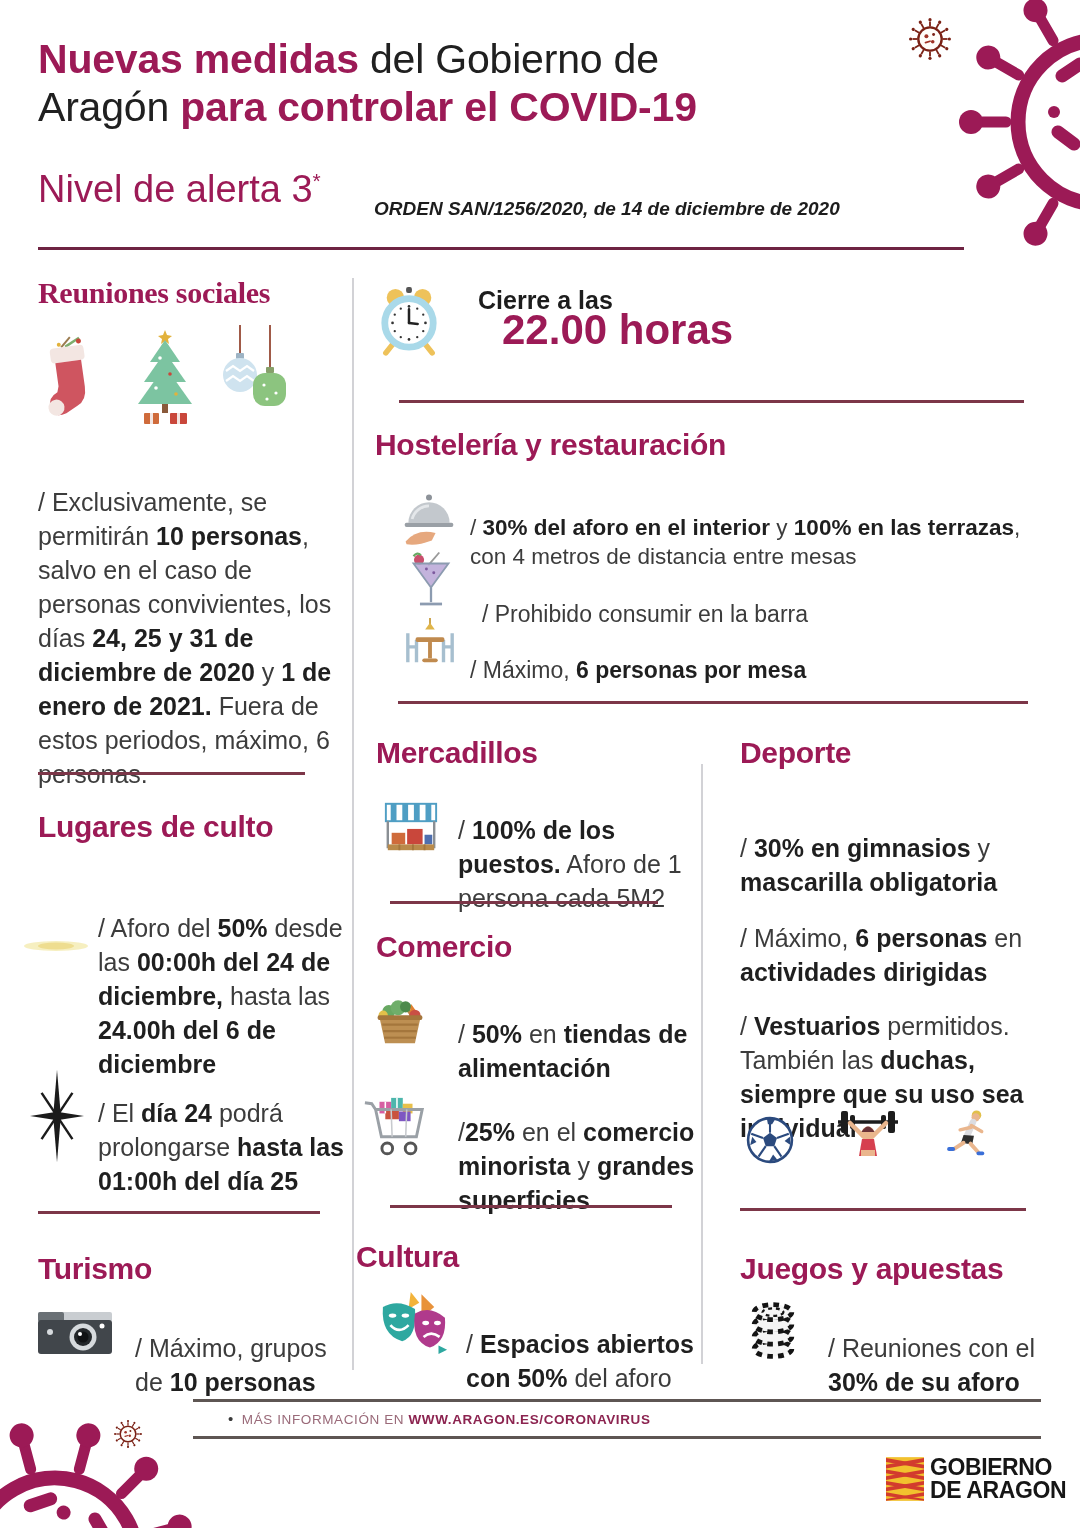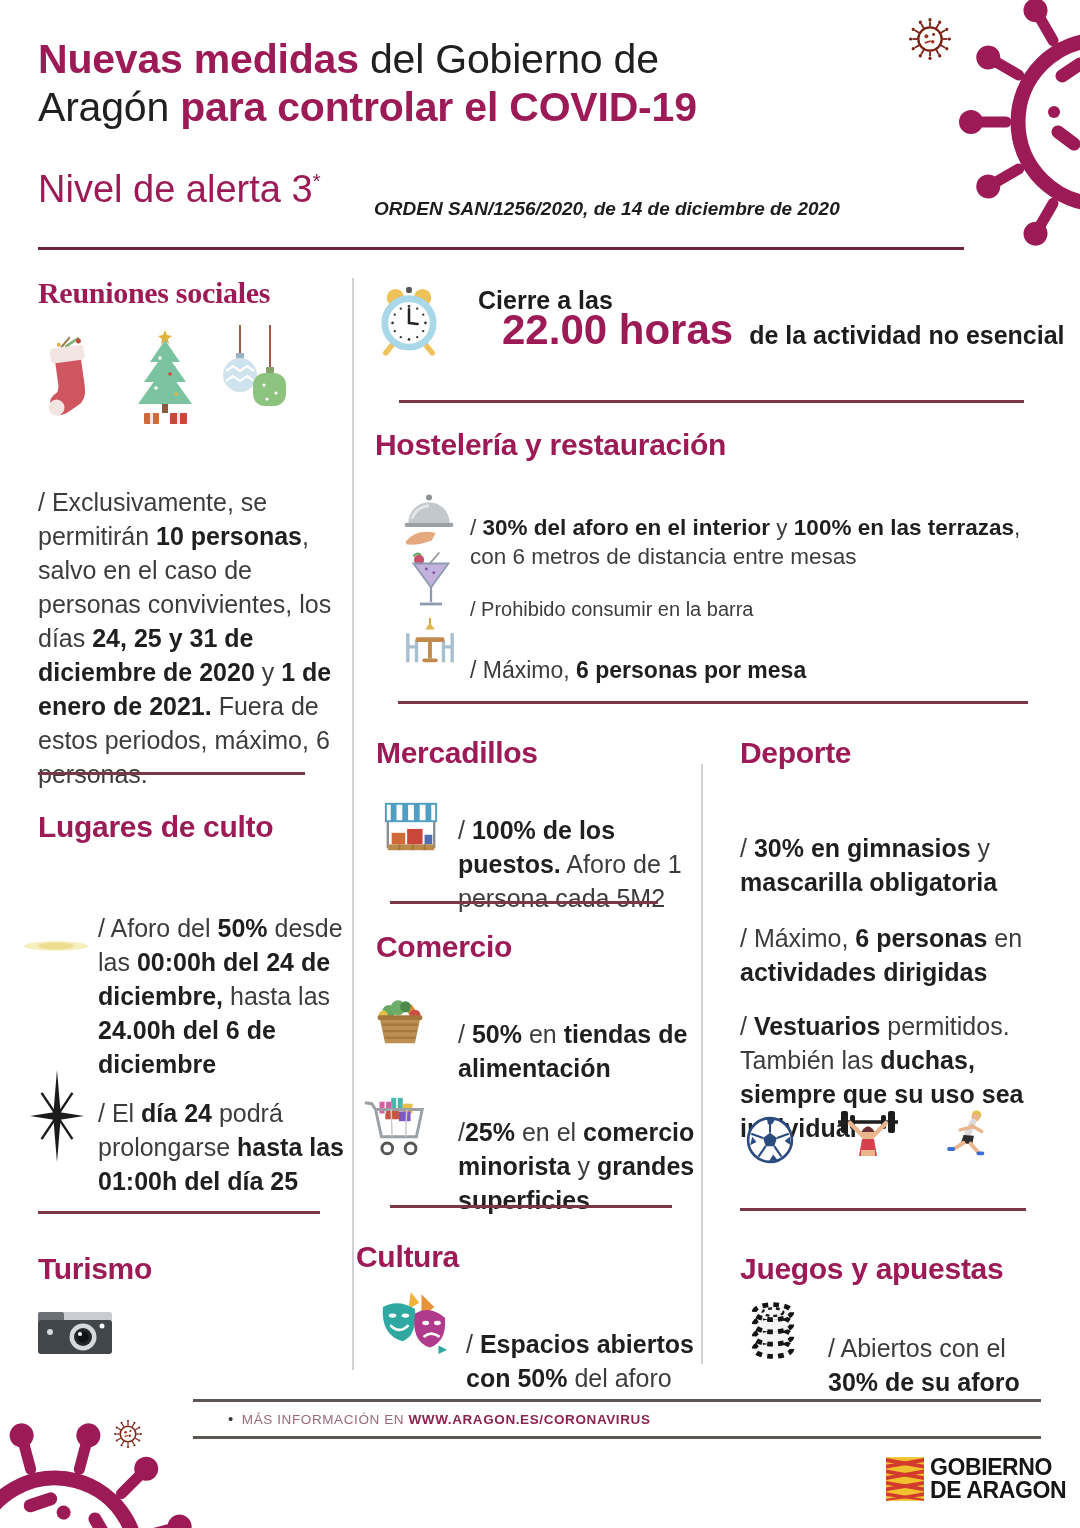--- a/index.html
+++ b/index.html
@@ -49,21 +49,21 @@
   #cierre-2{left:478px;top:306px;display:flex;align-items:baseline;gap:16px;white-space:nowrap;}
   #cierre-time{font-size:42px;font-weight:700;color:#9c1a56;margin-left:24px;}
   #cierre-rest{font-size:25px;font-weight:700;color:#1d1d1d;}
   #hr-1{left:399px;top:400px;width:625px;}
 
   
   #host-h{left:375px;top:428px;}
   #cloche{left:400px;top:490px;}
   #host-1{left:470px;top:490px;width:585px;font-size:22.5px;line-height:1.3;}
   #cocktail{left:408px;top:550px;}
-  #host-2{left:470px;top:576px;width:575px;font-size:20px;}
+  #host-2{left:482px;top:576px;width:575px;font-size:23px;}
   #tableset{left:396px;top:616px;}
   #host-3{left:470px;top:632px;width:575px;font-size:23px;}
   #hr-2{left:398px;top:701px;width:630px;}
 
   
   #merc-h{left:376px;top:736px;}
   #stall{left:382px;top:798px;}
   #merc-p{left:458px;top:788px;width:240px;}
   #hr-3{left:390px;top:901px;width:268px;}
   #com-h{left:376px;top:930px;}
@@ -255,20 +255,21 @@
     <rect x="2" y="6" width="26" height="10" rx="2" fill="#6a7075"></rect>
     <rect x="2" y="14" width="74" height="34" rx="3" fill="#41464b"></rect>
     <circle cx="47" cy="31" r="13.5" fill="#d6dadd"></circle>
     <circle cx="47" cy="31" r="9" fill="#23272a"></circle>
     <circle cx="47" cy="31" r="5.5" fill="#101214"></circle>
     <circle cx="44" cy="28" r="2" fill="#fff"></circle>
     <circle cx="14" cy="26" r="3" fill="#d6dadd"></circle>
     <circle cx="66" cy="20" r="2.5" fill="#fff"></circle>
   </svg>
 
+  <p class="abs body" id="turismo-p"><span>/ Máximo, grupos de </span><b>10 personas</b></p>
 
   <div class="abs vrule" id="vdiv-main"></div>
   <div class="abs vrule" id="vdiv-2"></div>
 
   <svg class="abs" id="clock" width="62" height="76" viewBox="0 0 64 76">
     <circle cx="18" cy="14" r="9" fill="#eec25a"></circle>
     <circle cx="46" cy="14" r="9" fill="#eec25a"></circle>
     <rect x="29" y="3" width="6" height="6" rx="2" fill="#555"></rect>
     <line x1="16" y1="61" x2="8" y2="71" stroke="#eec25a" stroke-width="5.5" stroke-linecap="round"></line>
     <line x1="48" y1="61" x2="56" y2="71" stroke="#eec25a" stroke-width="5.5" stroke-linecap="round"></line>
@@ -286,36 +287,35 @@
         <circle cx="46.7" cy="31.5" r="1.2"></circle>
         <circle cx="17.3" cy="48.5" r="1.2"></circle>
         <circle cx="46.7" cy="48.5" r="1.2"></circle>
     </g>
     <line x1="32" y1="40" x2="32" y2="26" stroke="#222" stroke-width="2.6" stroke-linecap="round"></line>
     <line x1="32" y1="40" x2="41" y2="41" stroke="#222" stroke-width="2.6" stroke-linecap="round"></line>
   </svg>
   <div class="abs" id="cierre-1">Cierre a las</div>
   <div class="abs" id="cierre-2">
     <span id="cierre-time">22.00 horas</span>
-    <span id="cierre-rest">de la actividad no esencial</span>
   </div>
   <div class="abs rule" id="hr-1"></div>
 
   <div class="abs h2" id="host-h">Hostelería y restauración</div>
 
   <svg class="abs" id="cloche" width="58" height="58" viewBox="0 0 62 60">
     <circle cx="31" cy="7" r="3.2" fill="#8d9299"></circle>
     <path d="M9 34 A22 22 0 0 1 53 34 Z" fill="#c3c8cd"></path>
     <path d="M13 30 A19 19 0 0 1 31 16" stroke="#e4e7ea" stroke-width="3" fill="none"></path>
     <rect x="5" y="34" width="52" height="4.5" rx="2" fill="#9aa0a6"></rect>
     <path d="M6 54 Q18 40 38 45 L34 53 Q18 59 7 57 Z" fill="#e6a87e"></path>
   </svg>
   <p class="abs body" id="host-1">
     <span><span>/ </span><b>30% del aforo en el interior</b><span> y </span><b>100% en las terrazas</b><span>,</span></span><br>
-    <span>con 6 metros de distancia entre mesas</span>
+    <span>con 4 metros de distancia entre mesas</span>
   </p>
 
   <svg class="abs" id="cocktail" width="46" height="62" viewBox="0 0 50 66">
     <circle cx="12" cy="10" r="5.5" fill="#c94f6d"></circle>
     <path d="M6 6 Q10 1 14 5" stroke="#67a862" stroke-width="2.5" fill="none"></path>
     <line x1="34" y1="2" x2="22" y2="16" stroke="#999" stroke-width="2"></line>
     <polygon points="6,14 44,14 25,40" fill="#b9a6d6" fill-opacity="0.85" stroke="#8c9bb0" stroke-width="2"></polygon>
     <circle cx="20" cy="20" r="1.6" fill="#7d5a9e"></circle>
       <circle cx="28" cy="24" r="1.6" fill="#7d5a9e"></circle>
     <line x1="25" y1="40" x2="25" y2="56" stroke="#8c9bb0" stroke-width="2.5"></line>
@@ -456,21 +456,21 @@
   <div class="abs rule" id="hr-5"></div>
 
   <div class="abs h2" id="juegos-h">Juegos y apuestas</div>
   <svg class="abs" id="chips" width="54" height="66" viewBox="0 0 54 70">
     <ellipse cx="27" cy="54" rx="20" ry="8" fill="#f5f5f5" stroke="#141414" stroke-width="5" stroke-dasharray="6 5.5"></ellipse>
     <ellipse cx="27" cy="41" rx="20" ry="8" fill="#f5f5f5" stroke="#141414" stroke-width="5" stroke-dasharray="6 5.5"></ellipse>
     <ellipse cx="27" cy="28" rx="20" ry="8" fill="#f5f5f5" stroke="#141414" stroke-width="5" stroke-dasharray="6 5.5"></ellipse>
     <ellipse cx="27" cy="15" rx="20" ry="8" fill="#f5f5f5" stroke="#141414" stroke-width="5" stroke-dasharray="6 5.5"></ellipse>
     <ellipse cx="27" cy="15" rx="11" ry="4" fill="none" stroke="#141414" stroke-width="2.5" stroke-dasharray="4 4"></ellipse>
   </svg>
-  <p class="abs body" id="juegos-p"><span>/ Abiertos con el </span><b>30% de su aforo</b></p>
+  <p class="abs body" id="juegos-p"><span>/ Reuniones con el </span><b>30% de su aforo</b></p>
 
   <div class="abs" id="f-rule1"></div>
   <div class="abs" id="f-info"><span class="bullet">•</span><span>MÁS INFORMACIÓN EN </span><span class="url">WWW.ARAGON.ES/CORONAVIRUS</span></div>
   <div class="abs" id="f-rule2"></div>
 
   <div class="abs" id="logo">
     <svg width="38" height="46" viewBox="0 0 40 46">
       <rect x="0" y="0" width="40" height="46" fill="#f2c12e"></rect>
       <polygon points="0,1 40,8 40,12 0,5" fill="#d23b2e"></polygon>
       <polygon points="40,1 0,8 0,12 40,5" fill="#d23b2e"></polygon>

